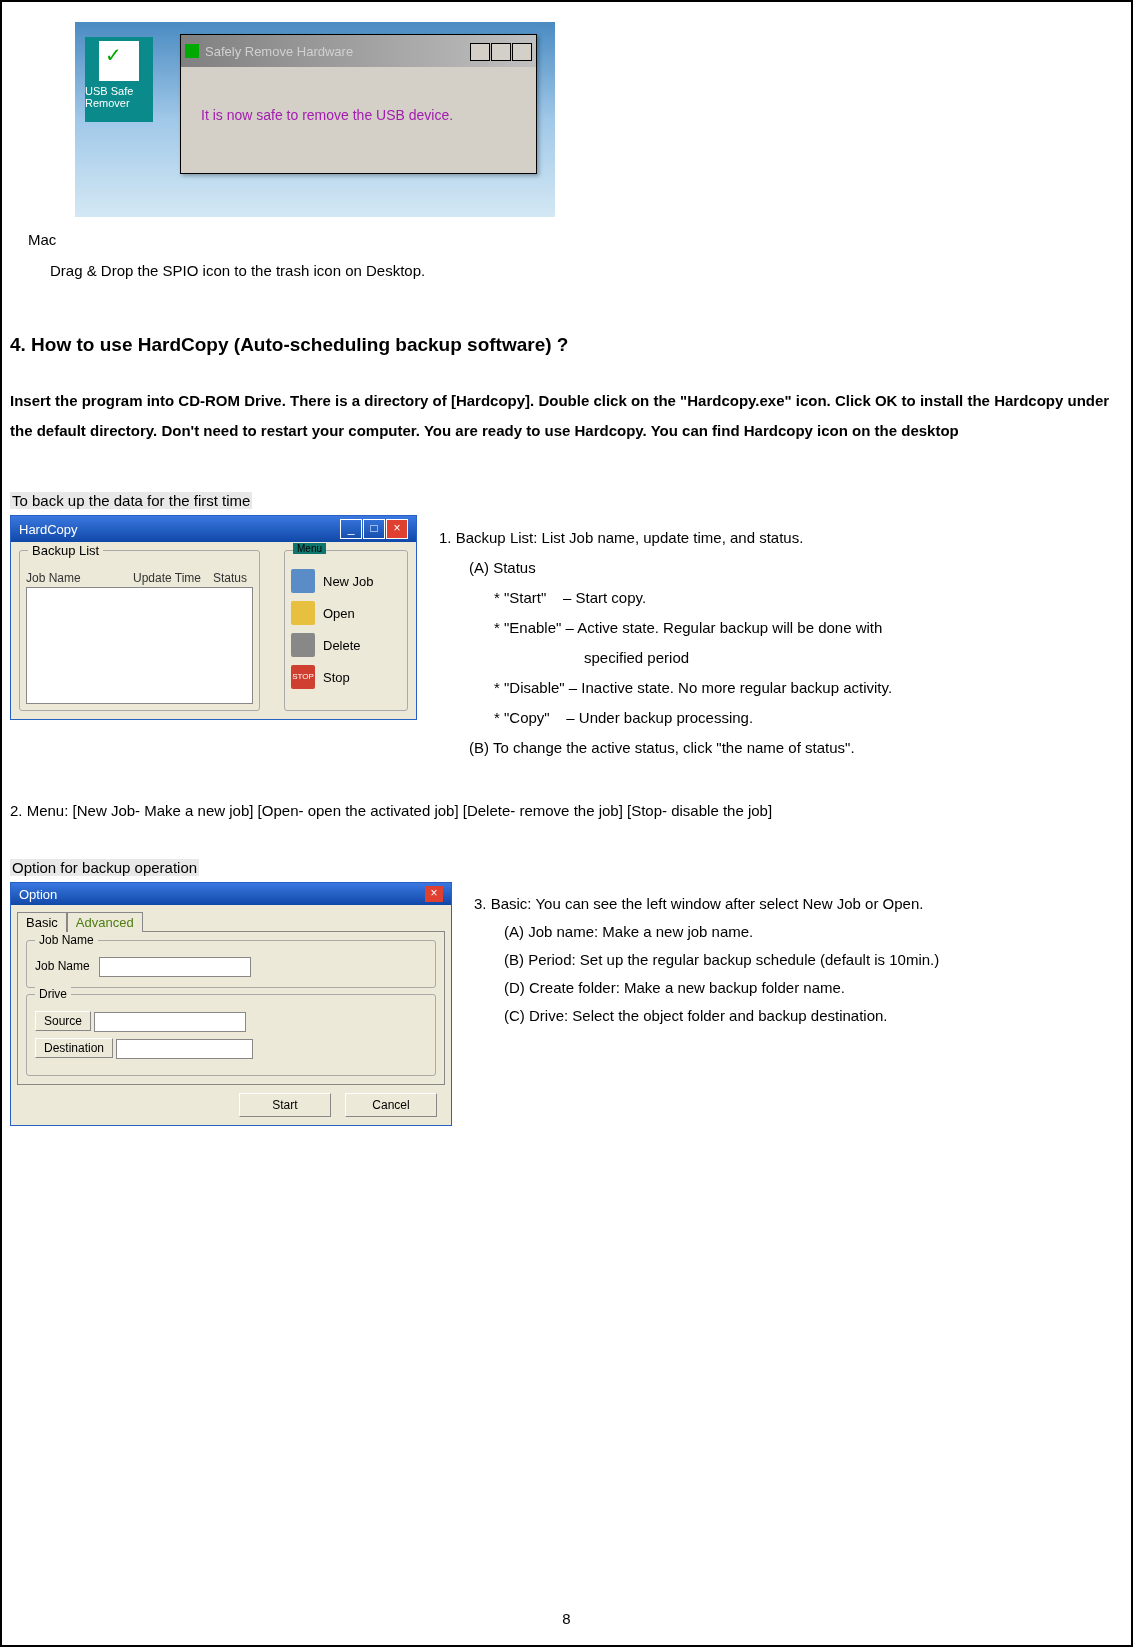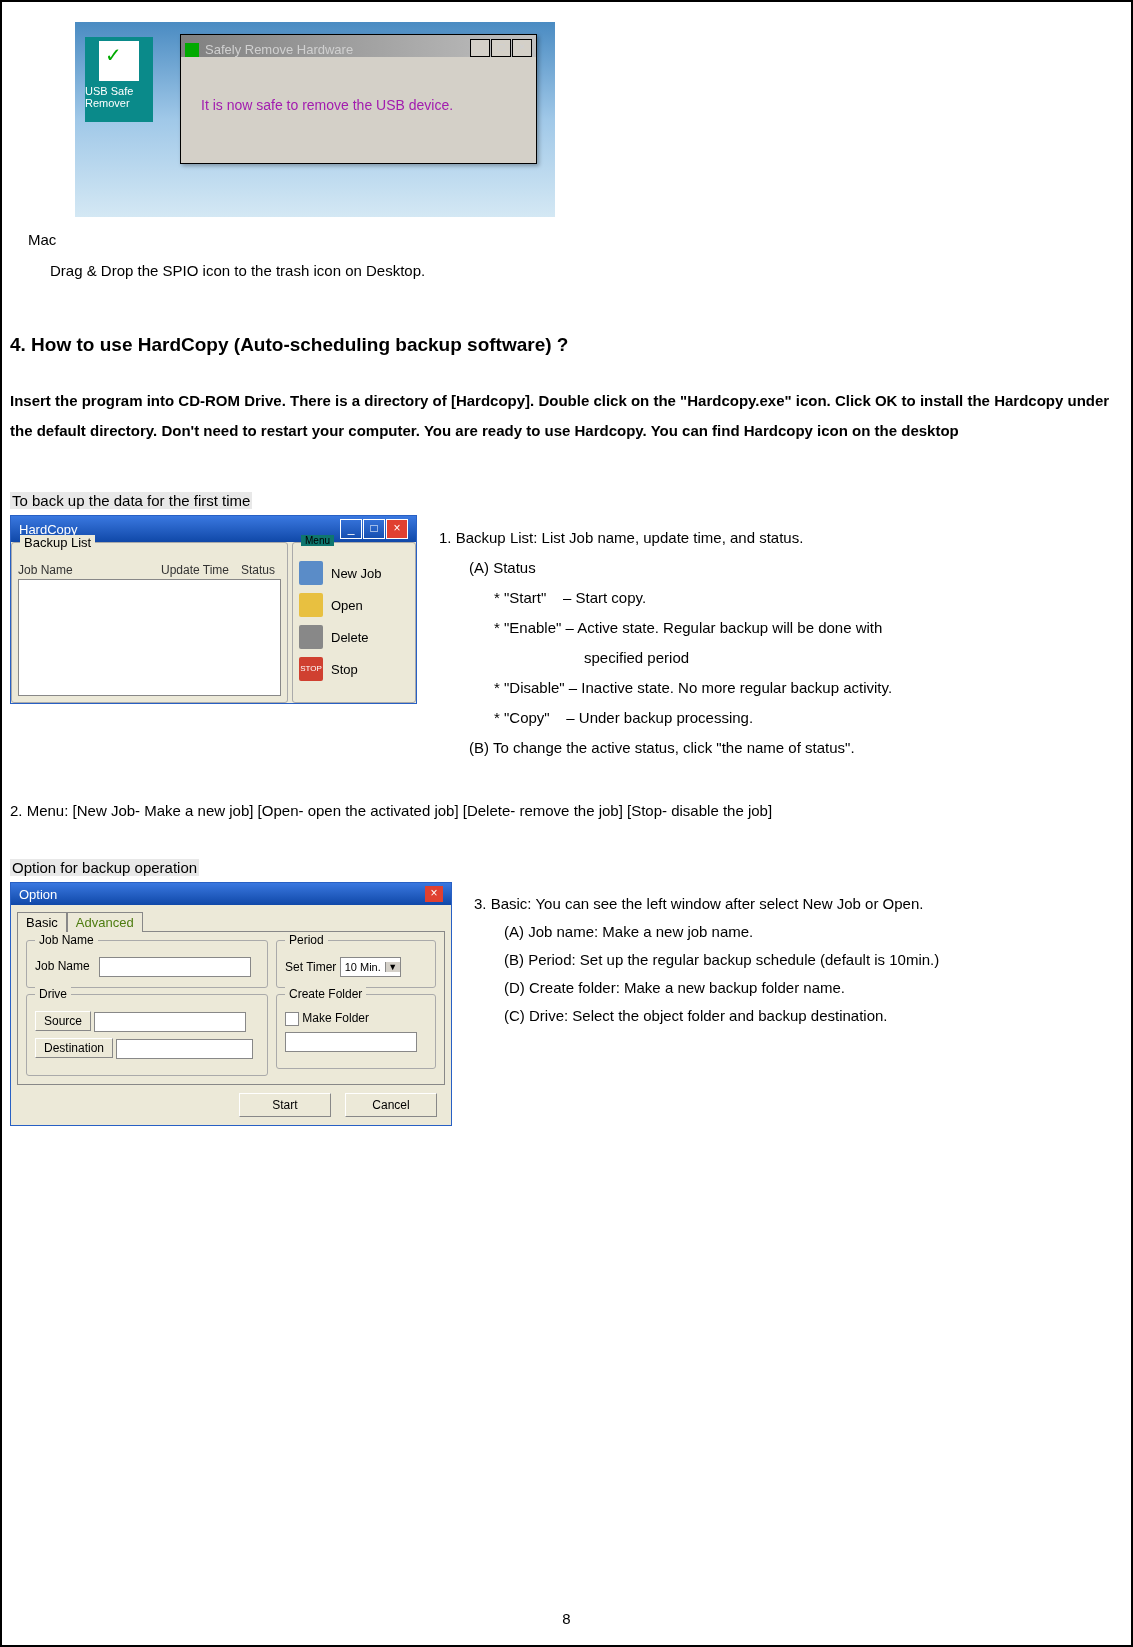--- a/index.html
+++ b/index.html
@@ -3,37 +3,37 @@
 <meta charset="utf-8">
 <style>
 body{margin:0;padding:0;background:#fff;font-family:Arial,Helvetica,sans-serif;font-size:15px;color:#000}
 .page{width:1133px;height:1647px;margin:0;position:relative;border:2px solid #000;box-sizing:border-box;padding:20px 8px 20px 8px}
 .shot1{margin-left:65px;width:480px;height:195px;position:relative;background:linear-gradient(180deg,#4a8bc2 0%,#a0c8e8 50%,#d4e8f4 100%)}
 .usb-icon{position:absolute;left:10px;top:15px;width:68px;height:85px;background:#0a8a8a;padding-top:4px;box-sizing:border-box}
 .usb-icon .ico{width:40px;height:40px;background:#fff;margin:0 auto 4px;position:relative}
 .usb-icon .ico::before{content:"✓";color:#0a0;font-size:20px;position:absolute;left:6px;top:2px}
 .usb-icon .txt{color:#fff;font-size:11px;line-height:12px}
 .win-dialog{position:absolute;left:105px;top:12px;width:355px;background:#d4d0c8;border:1px solid #000;box-shadow:2px 2px 4px rgba(0,0,0,0.3)}
-.win-title{background:linear-gradient(90deg,#808080,#c0c0c0);height:22px;display:flex;align-items:flex-end;padding:0 4px;color:#d0d0d0;font-size:13px}
+.win-title{background:linear-gradient(90deg,#808080,#c0c0c0);height:32px;display:flex;align-items:center;padding:0 4px;color:#d0d0d0;font-size:13px}
 .win-title .wico{width:14px;height:14px;background:#0a0;margin-right:6px}
 .win-title .spacer{flex:1}
 .win-title .btns span{display:inline-block;width:18px;height:16px;background:#d4d0c8;border:1px solid #000;text-align:center;line-height:14px;font-size:11px;margin-left:1px;font-family:monospace}
 .win-body{padding:40px 20px 50px;font-size:14px;color:#a21caf}
 .mac-line{margin:14px 0 0 18px;font-size:15px}
 .drag-line{margin:14px 0 0 40px}
 .section-title{font-weight:bold;font-size:19px;margin:55px 0 30px 0}
 .bold-para{font-weight:bold;line-height:30px;margin:8px 0}
 .highlight{background:#e8e8e8;display:inline-block;padding:0 2px;margin:38px 0 0 0}
 .figure-row{display:flex;align-items:flex-start;margin-top:6px}
 .hardcopy-win{width:405px;border:1px solid #2860c4;background:#ece9d8}
 .hc-title{background:linear-gradient(180deg,#3a78e0,#1048a8);height:26px;color:#fff;display:flex;align-items:center;padding:0 8px;font-size:13px}
 .hc-title .spacer{flex:1}
 .hc-title .btns span{display:inline-block;width:20px;height:18px;border:1px solid #fff;text-align:center;line-height:16px;font-size:12px;margin-left:1px}
 .hc-title .btns .close{background:#e04030;color:#fff}
-.hc-body{padding:0;display:flex;gap:4px}
+.hc-body{padding:8px;display:flex;gap:24px}
 .backup-panel{flex:1;border:1px solid #aaa;border-radius:3px;position:relative;padding:20px 6px 6px;background:#ece9d8}
 .backup-panel .legend{position:absolute;top:-8px;left:8px;background:#ece9d8;padding:0 4px;font-size:13px}
 .backup-cols{display:flex;font-size:12px;color:#333}
 .backup-cols span:nth-child(1){flex:1}
 .backup-cols span:nth-child(2){width:80px}
 .backup-cols span:nth-child(3){width:40px}
 .backup-list{background:#fff;border:1px solid #888;height:115px;margin-top:2px}
 .menu-panel{width:110px;border:1px solid #aaa;border-radius:3px;position:relative;padding:18px 6px 6px;background:#ece9d8}
 .menu-panel .legend{position:absolute;top:-8px;left:8px;background:#0f766e;padding:0 4px;font-size:10px}
 .menu-item{display:flex;align-items:center;gap:8px;margin-bottom:8px;font-size:13px}
@@ -172,35 +172,20 @@
             <div class="legend">Job Name</div>
             <span>Job Name</span>
             <span class="inline-input" style="width:150px;margin-left:6px"></span>
           </div>
           <div class="group" style="margin-top:6px">
             <div class="legend">Drive</div>
             <div class="row"><span class="btn3d">Source</span> <span class="inline-input" style="width:150px"></span></div>
             <div class="row"><span class="btn3d">Destination</span> <span class="inline-input" style="width:135px"></span></div>
           </div>
         </div>
-        <div class="right-col">
-          <div class="group">
-            <div class="legend">Period</div>
-            <span>Set Timer</span>
-            <span class="dropdown">
-                  <span style="padding:0 4px;font-size:11px">10 Min.</span>
-                  <span class="arrow">▼</span>
-                </span>
-          </div>
-          <div class="group" style="margin-top:6px">
-            <div class="legend">Create Folder</div>
-            <div class="row"><span style="display:inline-block;width:12px;height:12px;border:1px solid #888;background:#fff;vertical-align:middle"></span> <span>Make Folder</span></div>
-            <div class="row"><span class="inline-input" style="width:130px"></span></div>
-          </div>
-        </div>
       </div>
       <div class="btnrow">
         <span class="btn3d">Start</span>
         <span class="btn3d">Cancel</span>
       </div>
     </div>
   </div>
   <div class="desc-col" style="line-height:28px">
     <div>3. Basic: You can see the left window after select New Job or Open.</div>
     <div class="indent1">(A) Job name: Make a new job name.</div>

